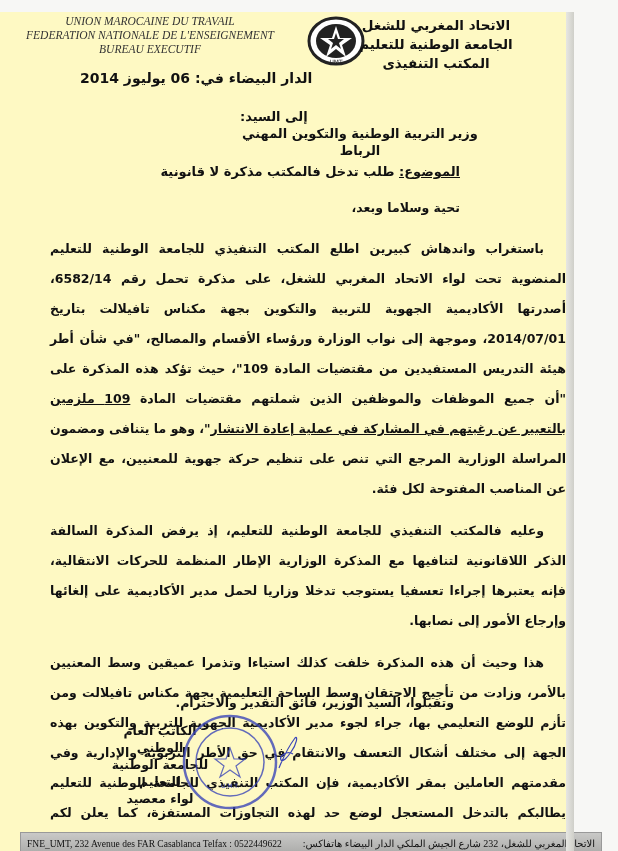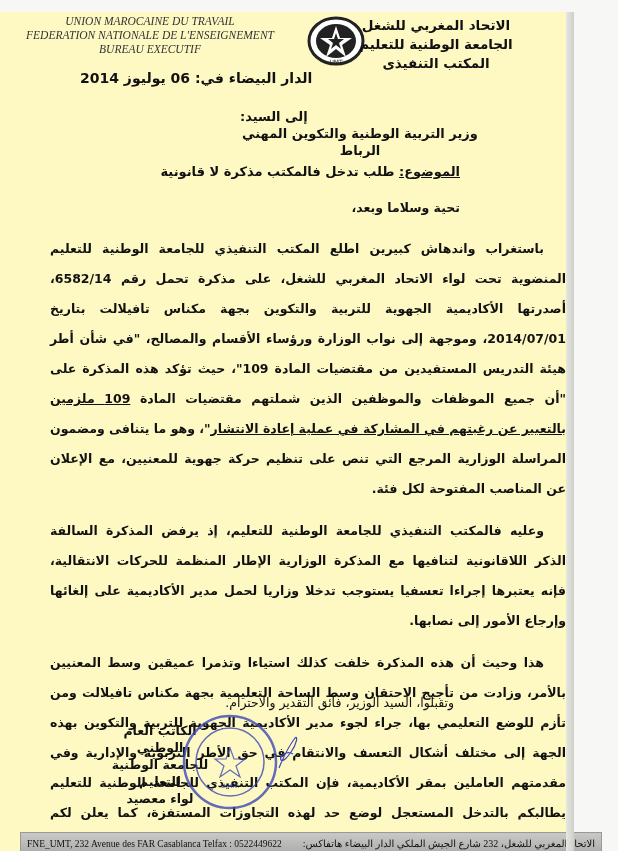--- a/index.html
+++ b/index.html
@@ -10,21 +10,21 @@
   .logo { position:absolute; left:306px; top:4px; width:60px; height:52px; }
   .date { position:absolute; left:80px; top:58px; direction:rtl; font-weight:bold; font-size:14px; }
   .to-label { position:absolute; left:240px; top:97px; direction:rtl; font-size:13px; font-weight:bold; }
   .to-name { position:absolute; left:240px; top:113px; width:240px; direction:rtl; text-align:center; font-size:13px; font-weight:bold; line-height:17px; }
   .subject { position:absolute; right:114px; top:152px; direction:rtl; font-size:13px; font-weight:bold; }
   .subject u { text-decoration:underline;margin-top:20px; }
   .greet { position:absolute; right:114px; top:188px; direction:rtl; font-size:12.5px; font-weight:bold; }
   .body-text { position:absolute; left:38px; top:210px; width:540px; direction:rtl; text-align:justify; font-size:12.5px; font-weight:bold; line-height:30px; }
   .body-text p { margin:12px; text-indent:22px; }
   .u { text-decoration:underline; }
-  .closing { position:absolute; right:120px; top:683px; direction:rtl; font-size:12.5px; font-weight:normal; }
+  .closing { position:absolute; right:120px; top:683px; direction:rtl; font-size:12.5px; font-weight:bold; }
   .sig { position:absolute; left:100px; top:710px; width:120px; direction:rtl; text-align:center; font-size:12.5px; font-weight:bold; line-height:17px; }
   .stamp { position:absolute; left:180px; top:700px; width:100px; height:100px; }
   .signature { position:absolute; left:275px; top:720px; width:25px; height:40px; }
   .footer { position:absolute; left:20px; top:820px; width:580px; height:22px; background:linear-gradient(#c9c9c7,#a9a9a7); border:1px solid #999; font-family:"Liberation Serif", serif; font-size:9.5px; line-height:22px; }
   .footer .fr { position:absolute; left:6px; top:0; }
   .footer .ar { position:absolute; right:6px; top:0; direction:rtl; font-size:10px; }
   .edge { position:absolute; right:0; top:0; width:8px; height:851px; background:linear-gradient(to right,#e7e7e2,#cfcfc9); }
 </style>
 </head>
 <body>

